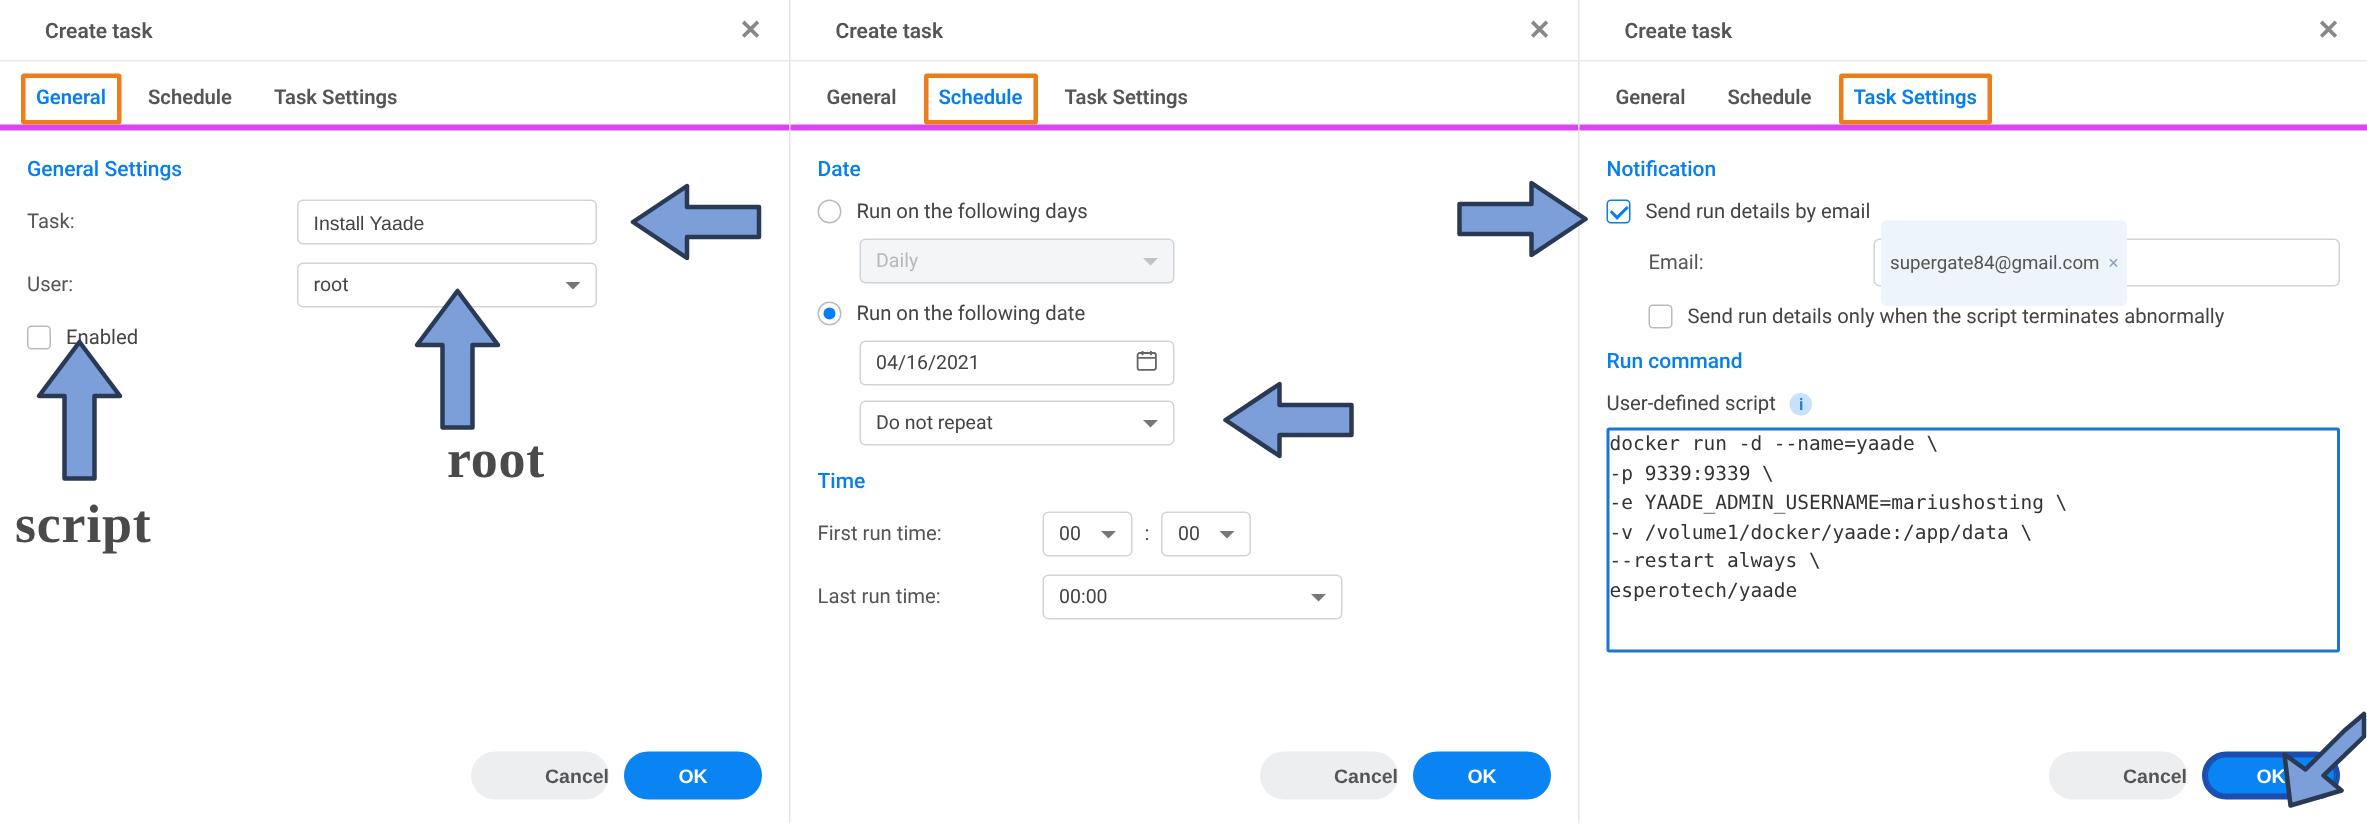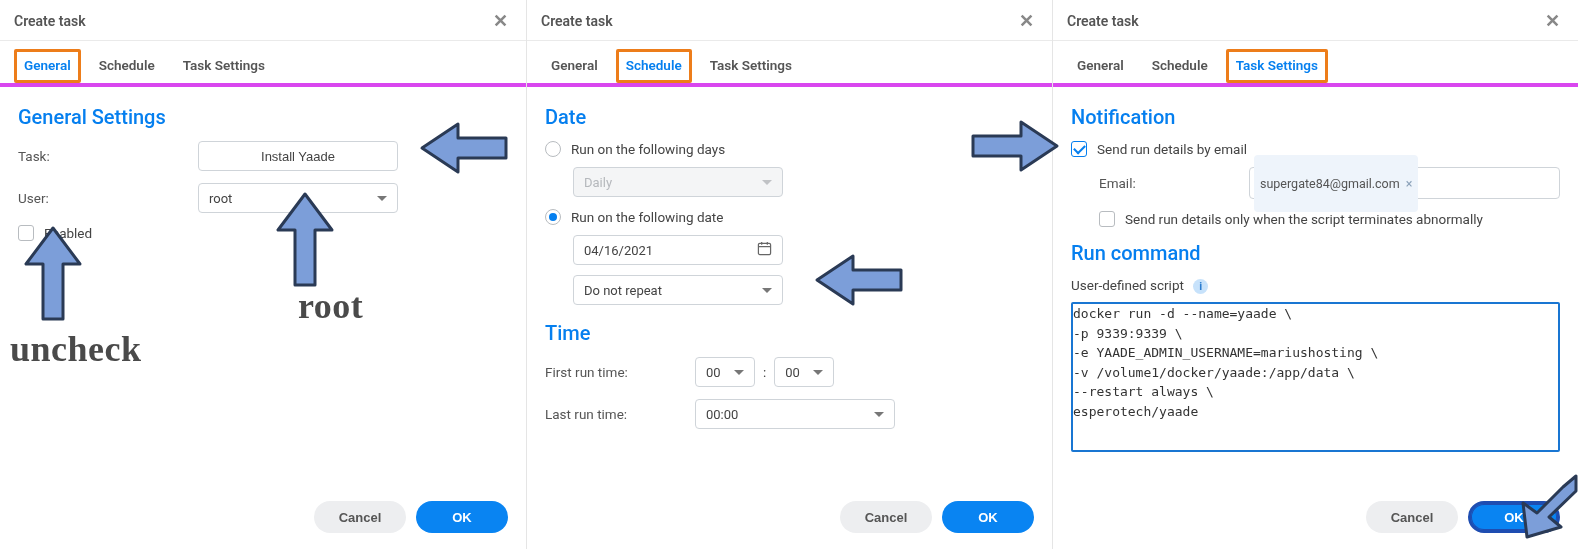--- a/index.html
+++ b/index.html
@@ -9,46 +9,46 @@
     color: #444;
     background: #fff;
     display: flex;
     width: 1578px;
     height: 549px;
   }
 
   .pane { width: 526px; position: relative; display: flex; flex-direction: column; }
   .pane + .pane { border-left: 1px solid #e5e5e5; }
 
-  .titlebar { display:flex; align-items:center; justify-content:space-between; padding: 12px 18px 10px 14px; font-size: 14px; font-weight:600; color:#555; border-bottom: 1px solid #eaeaea;}
+  .titlebar { display:flex; align-items:center; justify-content:space-between; padding: 12px 18px 10px 30px; font-size: 14px; font-weight:600; color:#555; border-bottom: 1px solid #eaeaea;}
   .close-x { color:#888; font-size:18px; cursor:pointer; line-height:1; }
 
   .tabs { display:flex; gap: 8px; padding: 8px 14px 0 14px; border-bottom: 4px solid #d946ef; }
   .tab { padding: 8px 10px 10px 10px; font-weight:600; color:#555; cursor:pointer; position:relative; }
   .tab.active { color:#057fef; }
   .tab.active::after { content:""; position:absolute; left:0; right:0; bottom:-1px; height:2px; background:#057fef; }
   .orange-box { border:3px solid #ed7d1a; border-radius:2px; padding: 5px 7px 7px 7px !important;}
   .tab.orange-box.active::after{display:none;}
 
   .body { padding: 14px 18px 0 18px; flex:1 1 auto; overflow:hidden; }
-  .section-h { color:#057fef; font-size:20px; font-weight:500; margin: 4px 0 12px 0; }
+  .section-h { color:#057fef; font-size:14px; font-weight:500; margin: 4px 0 12px 0; }
 
   .row { display:flex; align-items:center; margin-bottom: 12px; }
   .row .label { width: 180px; color:#555; }
   .row .ctl { flex:1; }
 
   .time-row { display:flex; align-items:center; margin-bottom: 12px; }
   .time-row .label { width: 150px; color:#555;}
   .time-row .ctl { flex:1; display:flex; align-items:center; gap:8px;}
 
   .indent { margin-left: 28px; }
 
   input[type=text].txt, .select, .datefld {
     width: 200px; height: 30px; border:1px solid #cfd4d9; border-radius:4px;
-    background:#fff; padding: 0 10px; color:#444; font-size:13px;text-align:center;
+    background:#fff; padding: 0 10px; color:#444; font-size:13px;
   }
   .select { display:flex; align-items:center; justify-content:space-between; cursor:pointer; }
   .select.disabled { background:#f4f5f6; color:#b5b8bc; cursor:default;}
   .caret { width:0;height:0;border-left:5px solid transparent;border-right:5px solid transparent;border-top:5px solid #777;}
   .select.disabled .caret{border-top-color:#c0c2c5;}
   .datefld { display:flex; justify-content:space-between; align-items:center;}
   .cal-icon svg{width:15px;height:15px}
 
   .radio, .check { width:16px;height:16px;border:1px solid #b8bcc0;border-radius:50%;display:inline-flex;align-items:center;justify-content:center;margin-right:10px;flex:0 0 16px;}
   .radio.checked::after{content:"";width:8px;height:8px;border-radius:50%;background:#057fef;}
@@ -66,21 +66,21 @@
   }
   .email-chip .x{margin-left:6px;color:#8aa0b8;cursor:pointer;}
   .email-box{min-width:220px;height:32px;border:1px solid #cfd4d9;border-radius:4px;display:flex;align-items:center;padding:0 4px;}
 
   .info-i{display:inline-flex;width:15px;height:15px;border-radius:50%;background:#c7e2fb;color:#2a7ccf;align-items:center;justify-content:center;font-size:11px;font-weight:700;margin-left:6px;}
 
   .script-box{ border:2px solid #1976d2; border-radius:2px; font-family:ui-monospace,Consolas,monospace; font-size:13px; line-height:1.5; color:#333; height:150px; white-space:pre; overflow:auto;}
 
   .footer{ display:flex; justify-content:flex-end; gap:10px; padding: 10px 18px 16px 0; }
   .btn{ min-width:92px; height:32px; border-radius:16px; border:none; font-size:13px; font-weight:600; cursor:pointer;}
-  .btn-cancel{ background:#edeef0; color:#555;}
+  .btn-cancel{ background:#edeef0; color:#555;text-align:right;}
   .btn-ok{ background:#0984f2; color:#fff;}
   .btn-ok.hl{ border:3px solid #1e4db1; box-shadow: 0 0 0 1px #1e4db1 inset; }
 
   
   .arrow{position:absolute;pointer-events:none;}
   .arrow svg{display:block;overflow:visible;}
   .anno-text{position:absolute;font-family:"Comic Sans MS","Segoe Script",cursive;font-weight:700;color:#4a4a4a;font-size:36px;pointer-events:none;letter-spacing:0.5px;}
 
 </style>
 </head>
@@ -137,21 +137,21 @@
         </g>
       </svg>
   </div>
   <div class="arrow" style="left:18px;top:224px">
     <svg width="70" height="100">
         <g fill="#7c9ed9" stroke="#2a3a55" stroke-width="3" stroke-linejoin="round">
       <path d="M25 95 L45 95 L45 40 L62 40 L35 4 L8 40 L25 40 Z"></path>
         </g>
       </svg>
   </div>
-  <div class="anno-text" style="left:10px;top:328px">uncheck</div>
+  <div class="anno-text" style="left:10px;top:328px">script</div>
   <div class="anno-text" style="left:298px;top:285px">root</div>
 </div>
 
 <div class="pane">
   <div class="titlebar">
     <span>Create task</span>
     <span class="close-x">✕</span>
   </div>
   <div class="tabs">
     <div class="tab">General</div>

